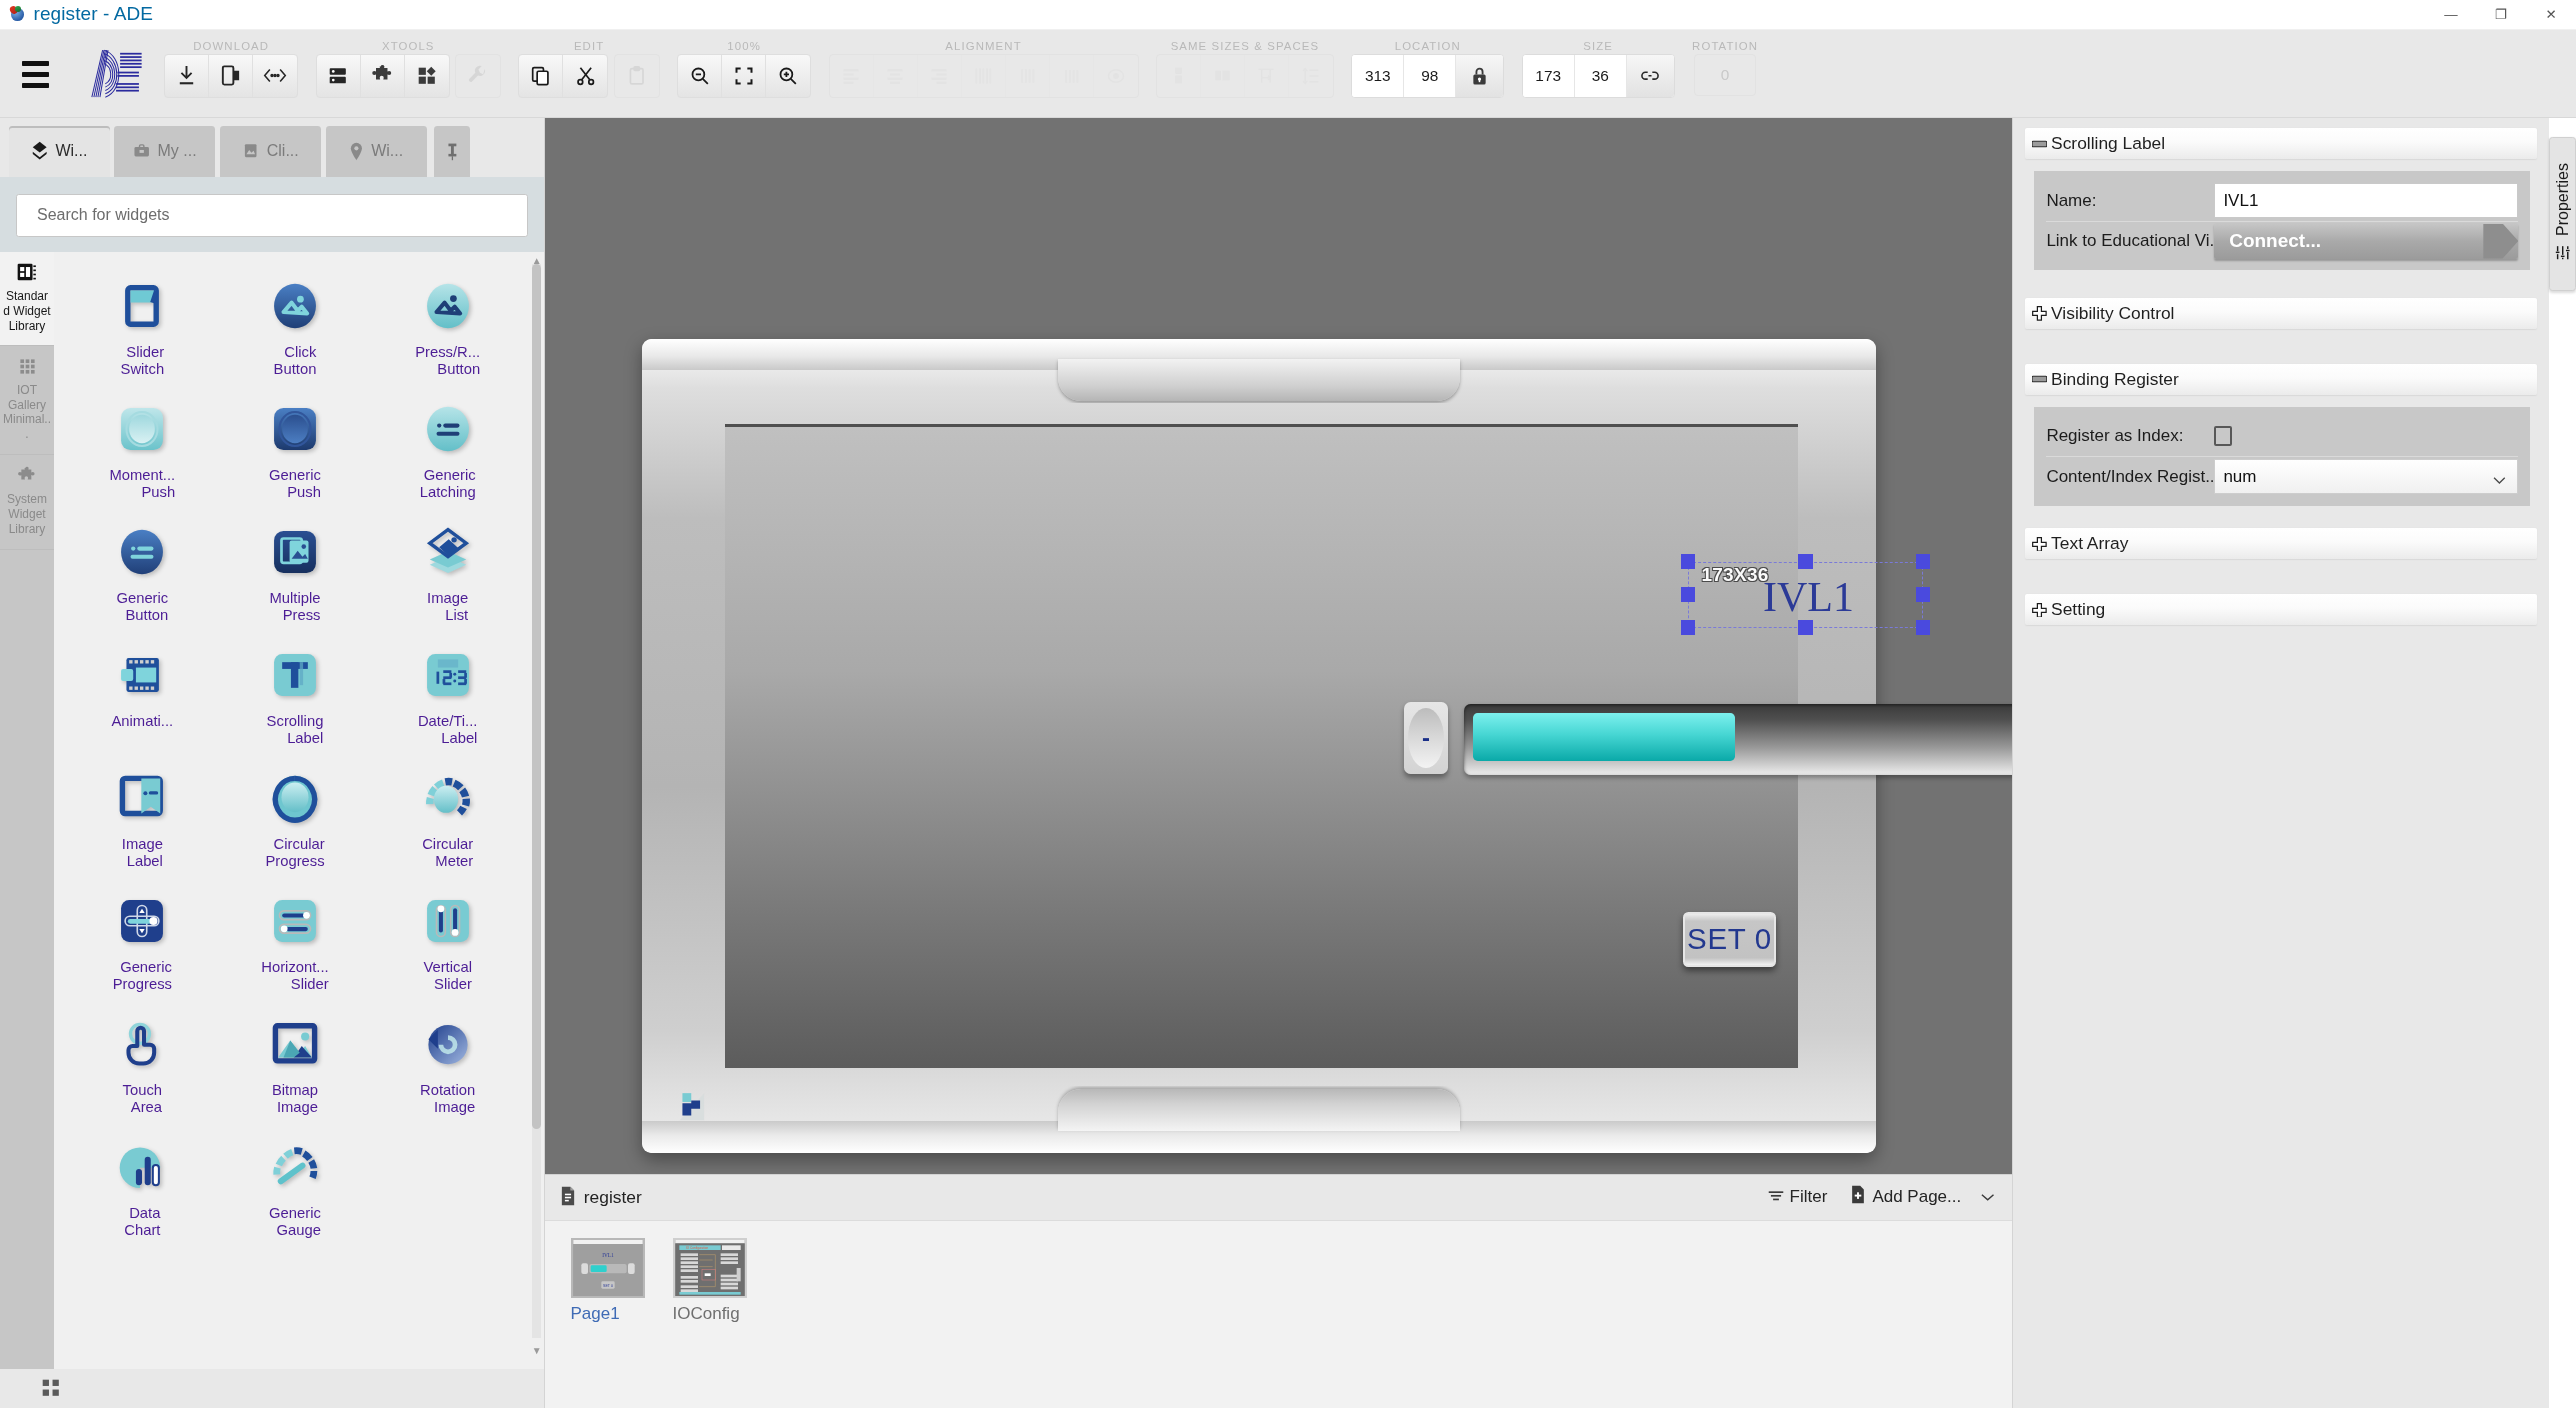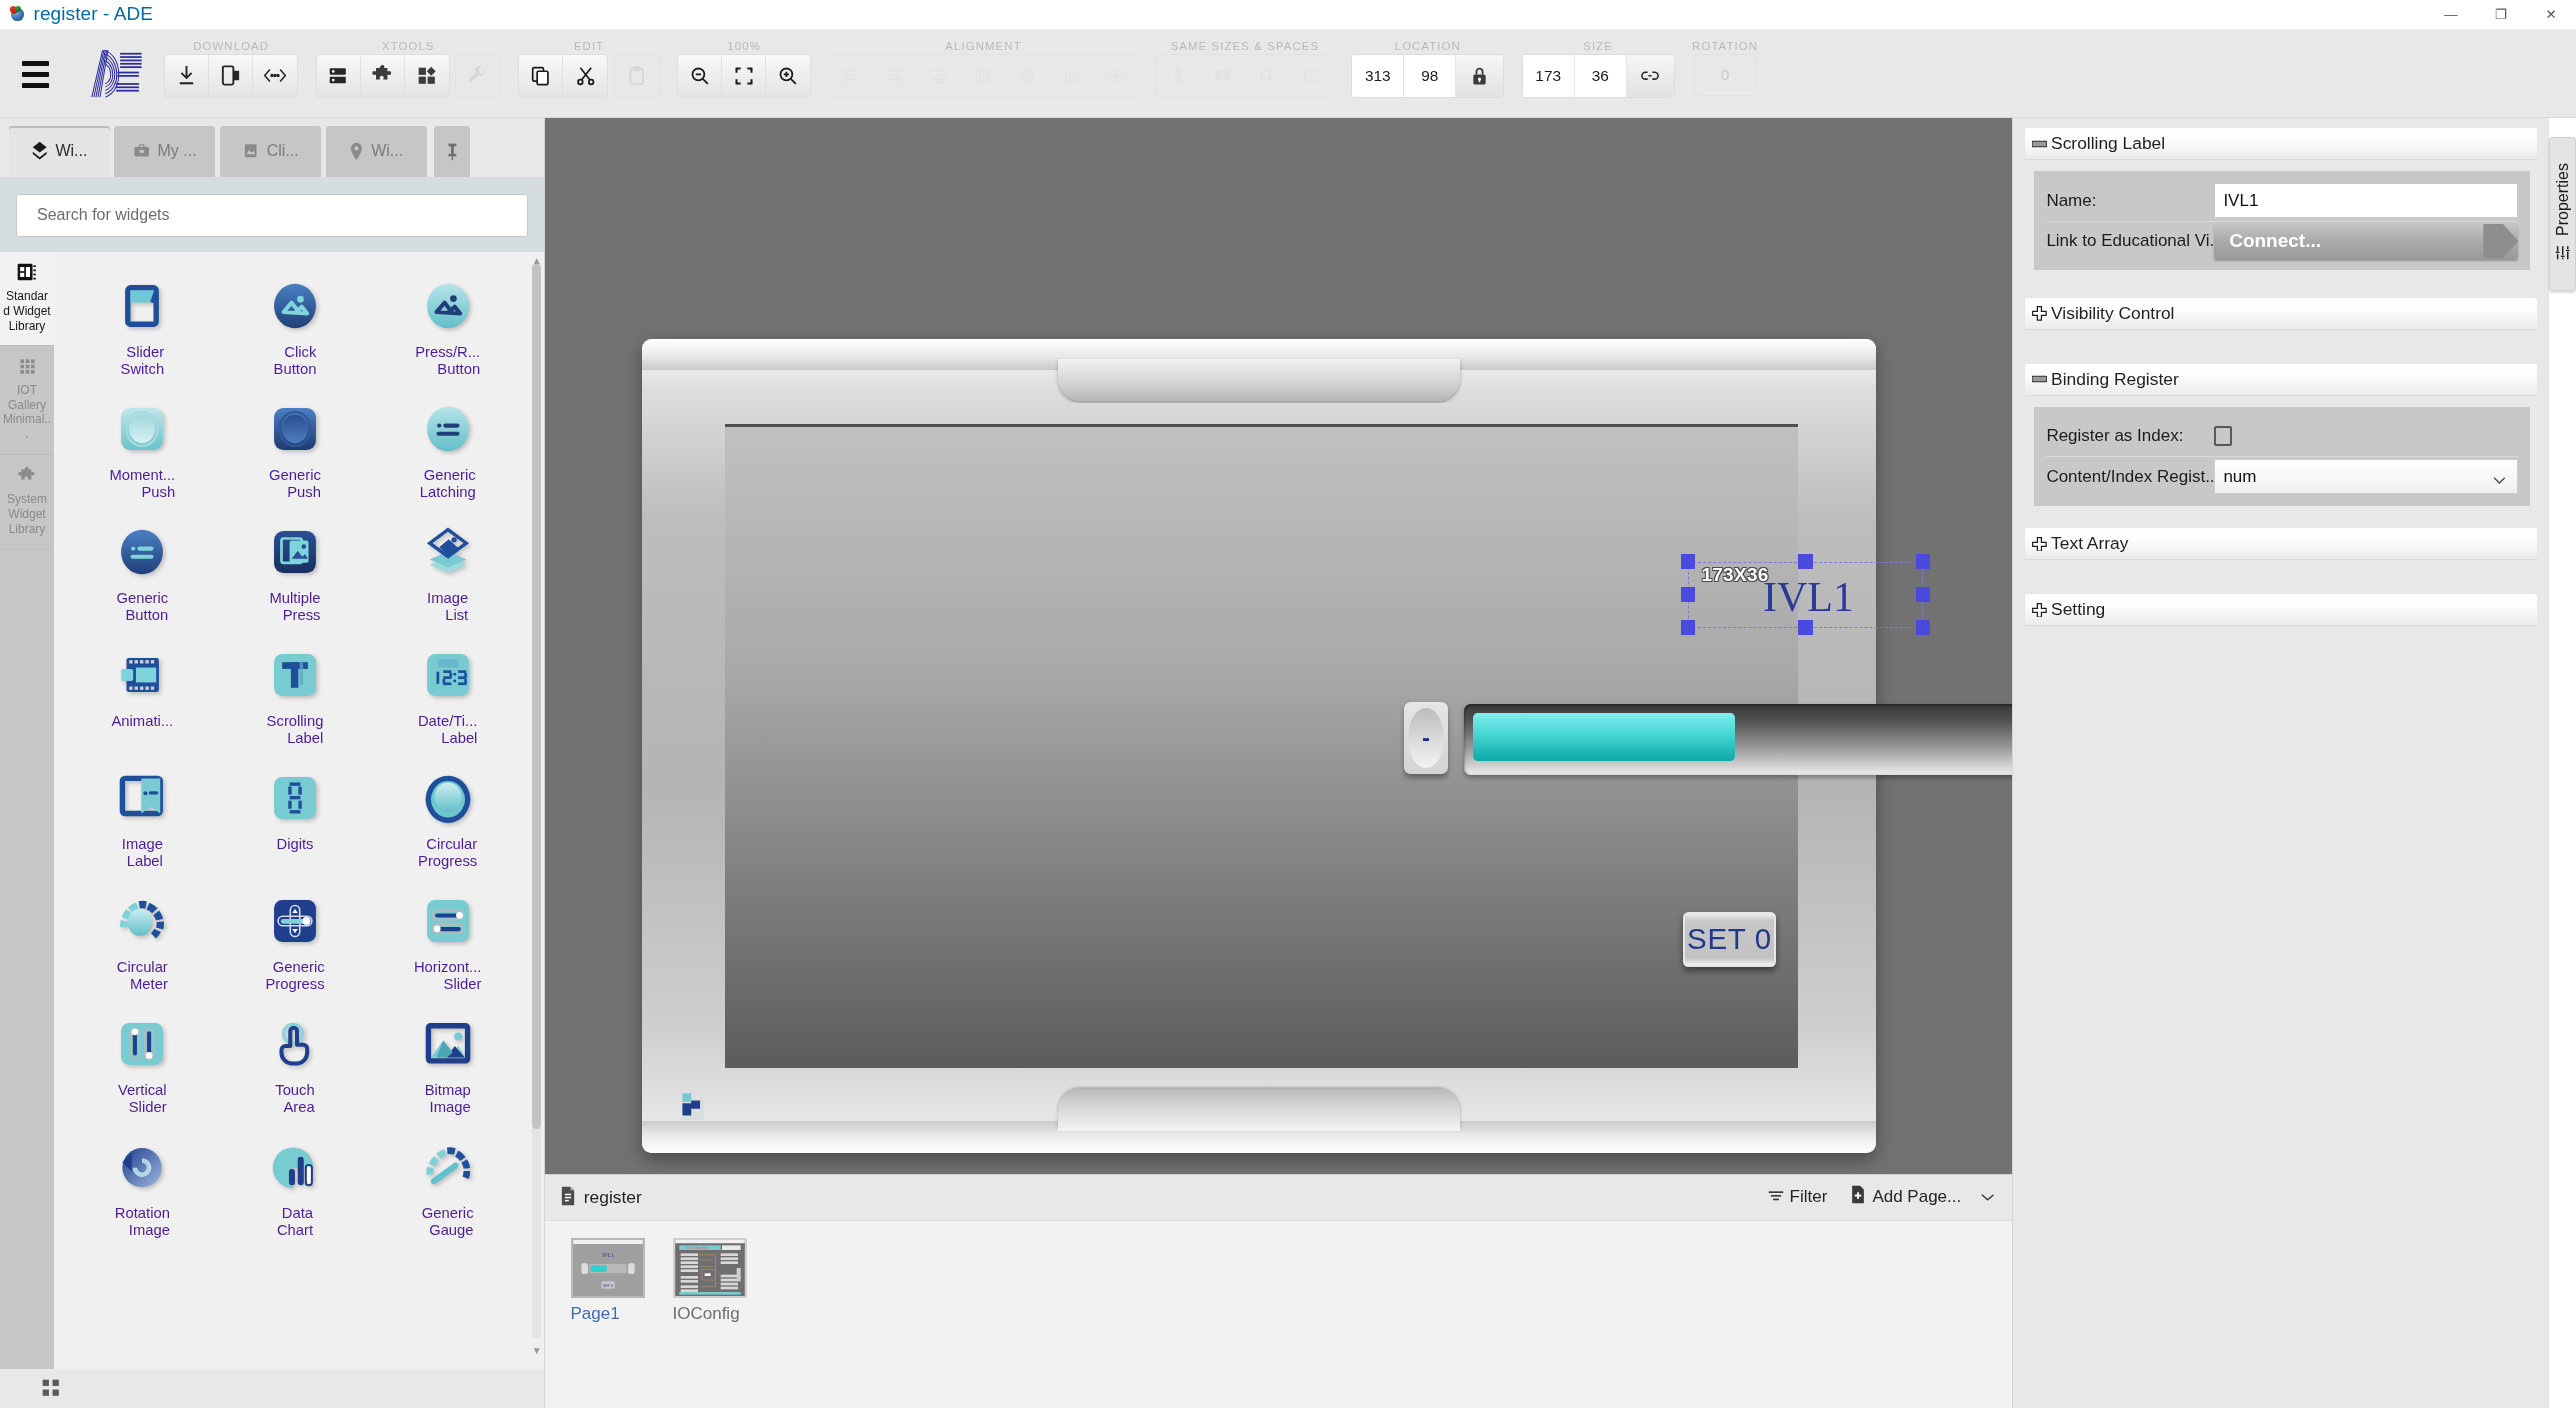--- a/index.html
+++ b/index.html
@@ -854,37 +854,20 @@
                 <rect x="8" y="8" width="56" height="52" rx="4" fill="none" stroke="#1f4f9b" stroke-width="8"></rect>
                 <path d="M36 8 H64 V60 L50 50 L36 60z" fill="#79cbd2"></path>
                 <circle cx="42" cy="30" r="3" fill="#1f4f9b"></circle>
                 <rect x="47" y="27" width="14" height="5" rx="2.5" fill="#1f4f9b"></rect>
               </svg>
           </div>
           <div class="wname">Image
 Label</div>
         </div>
 
-        <div class="wcell">
-          <div class="wicon">
-            <svg width="50" height="50" viewBox="0 0 74 74">
-                <rect x="6" y="6" width="62" height="62" rx="12" fill="#79cbd2"></rect>
-                <g fill="#1f4f9b">
-                  <rect x="29" y="14" width="16" height="5"></rect>
-                  <rect x="27" y="20" width="5" height="12"></rect>
-                  <rect x="42" y="20" width="5" height="12"></rect>
-                  <rect x="29" y="34" width="16" height="5"></rect>
-                  <rect x="27" y="41" width="5" height="12"></rect>
-                  <rect x="42" y="41" width="5" height="12"></rect>
-                  <rect x="29" y="55" width="16" height="5"></rect>
-                </g>
-              </svg>
-          </div>
-          <div class="wname">Digits</div>
-        </div>
 
         <div class="wcell">
           <div class="wicon">
             <svg width="50" height="50" viewBox="0 0 74 74">
                 <defs>
                   <linearGradient id="g8" x1="0" y1="0" x2="0" y2="1">
                     <stop offset="0" stop-color="#cbeef1"></stop>
                     <stop offset="1" stop-color="#64bfc8"></stop>
                   </linearGradient>
                 </defs>

